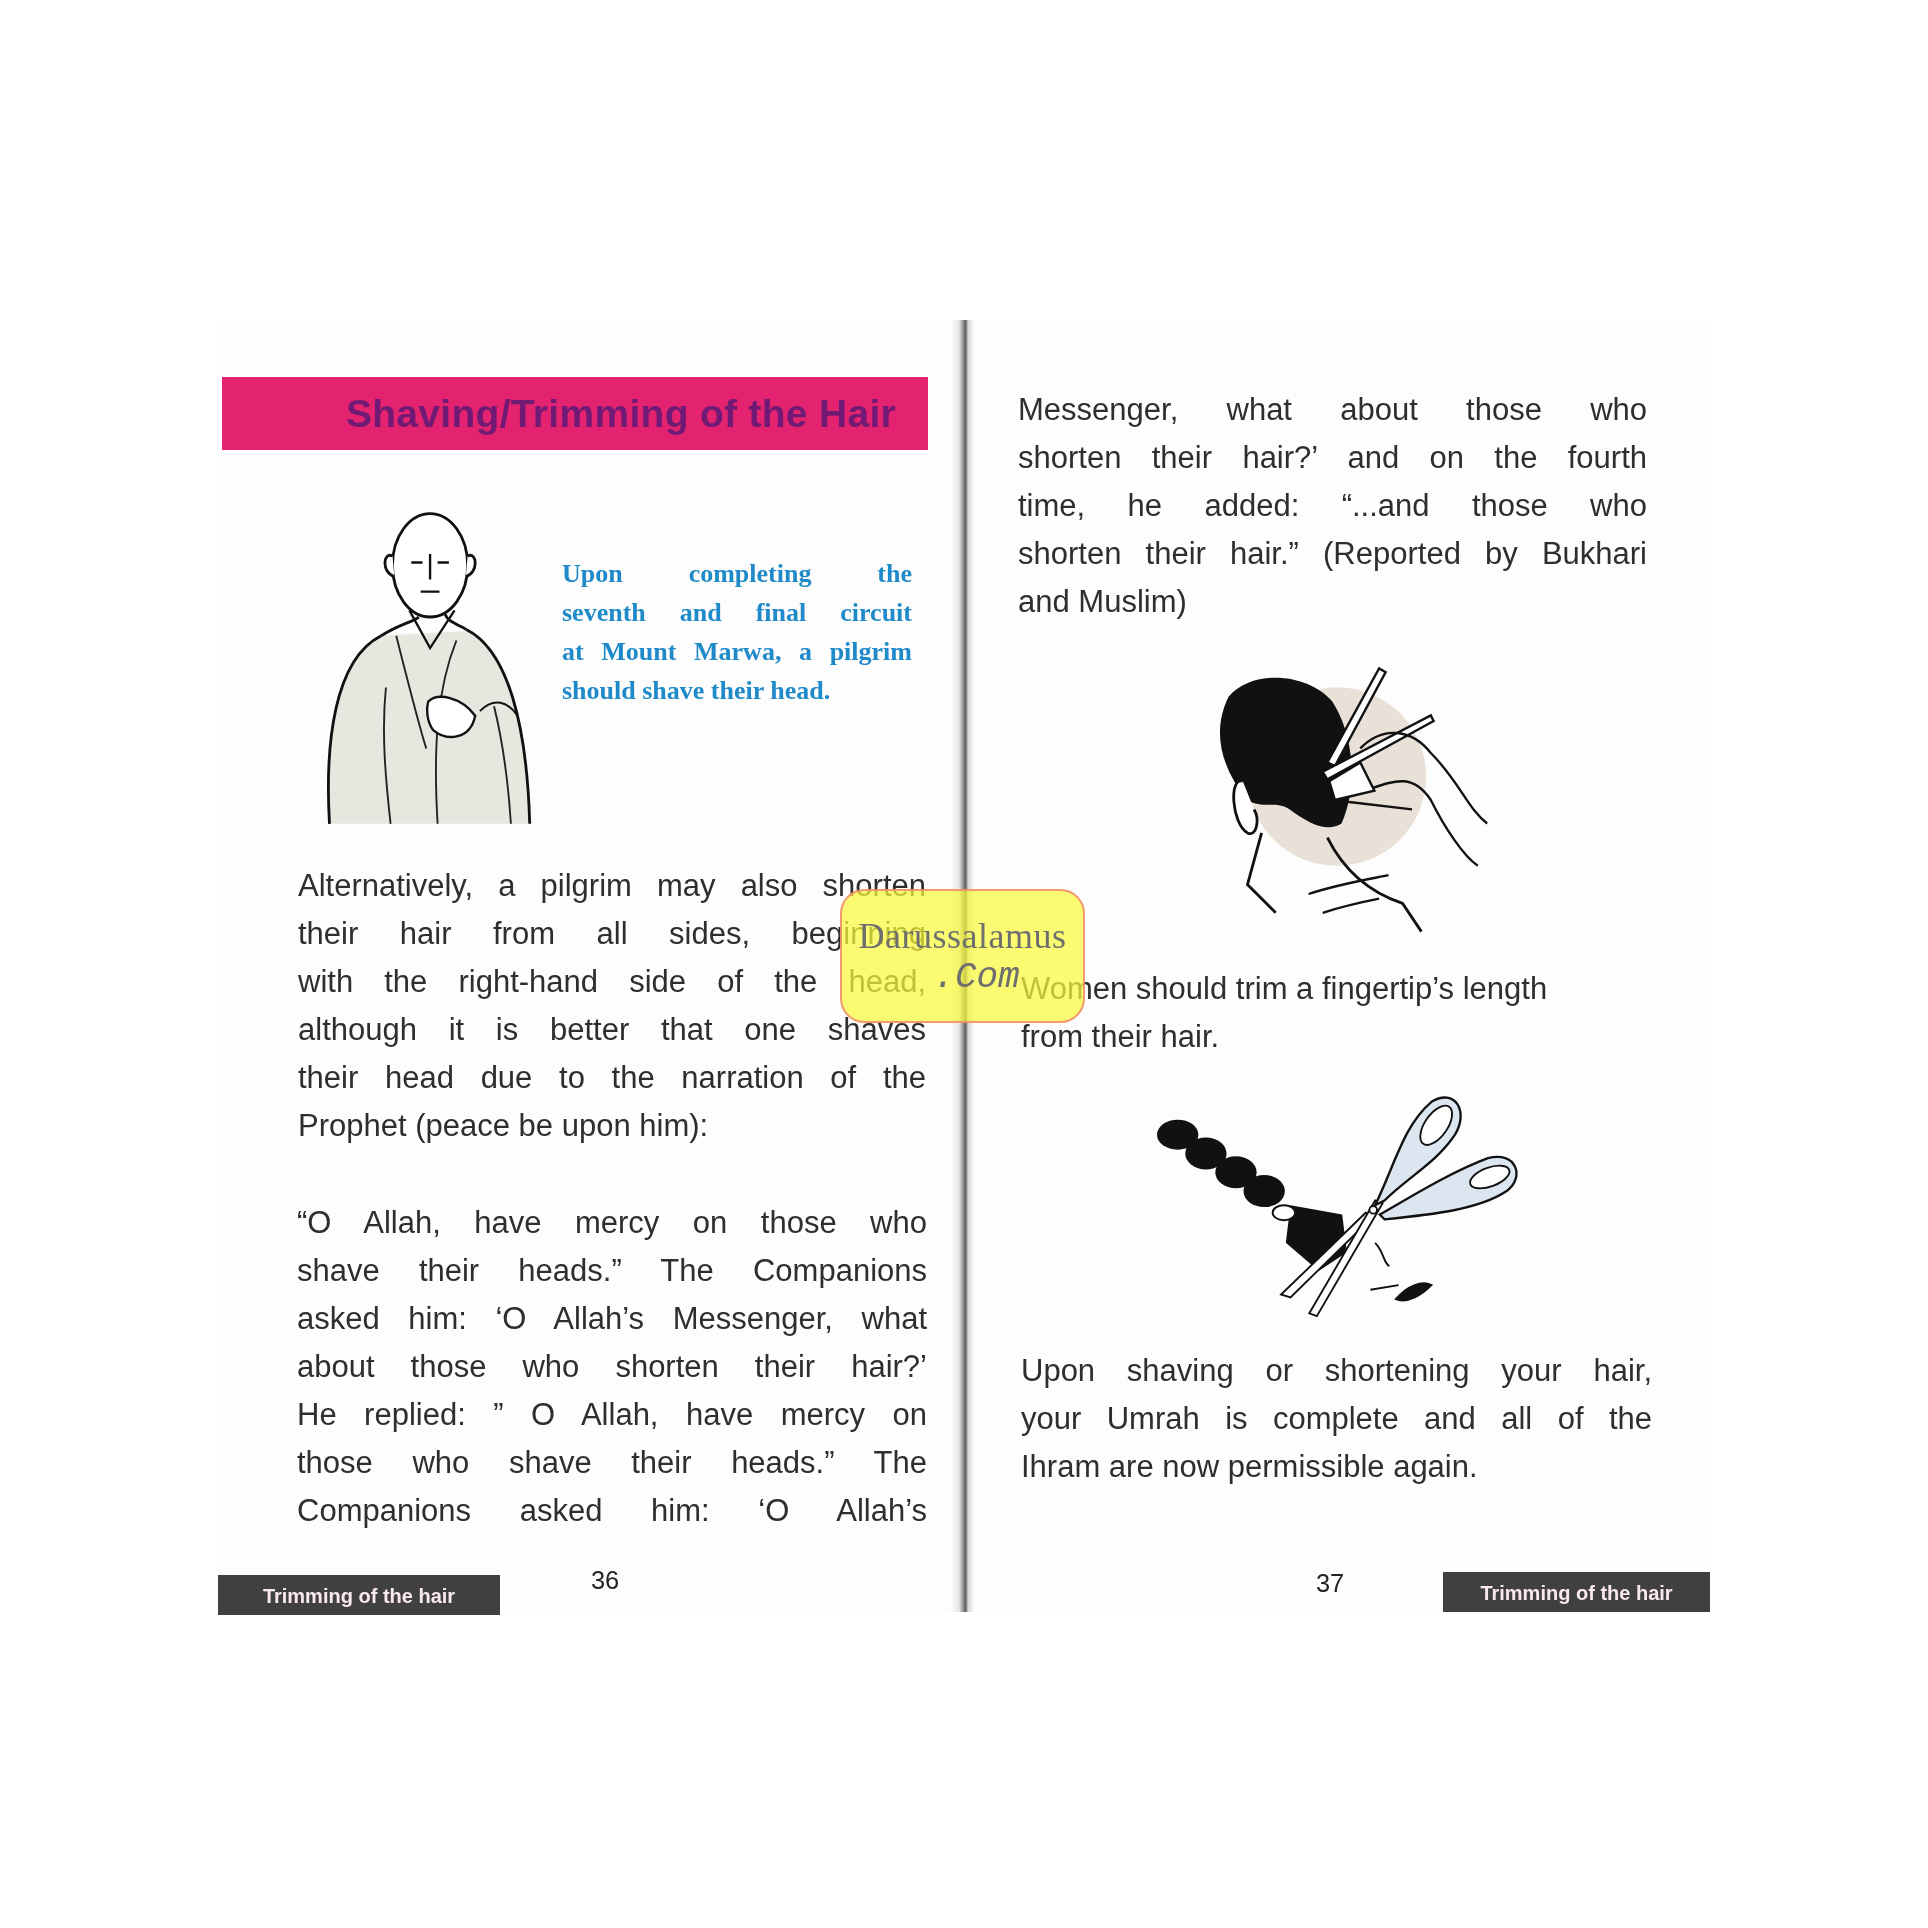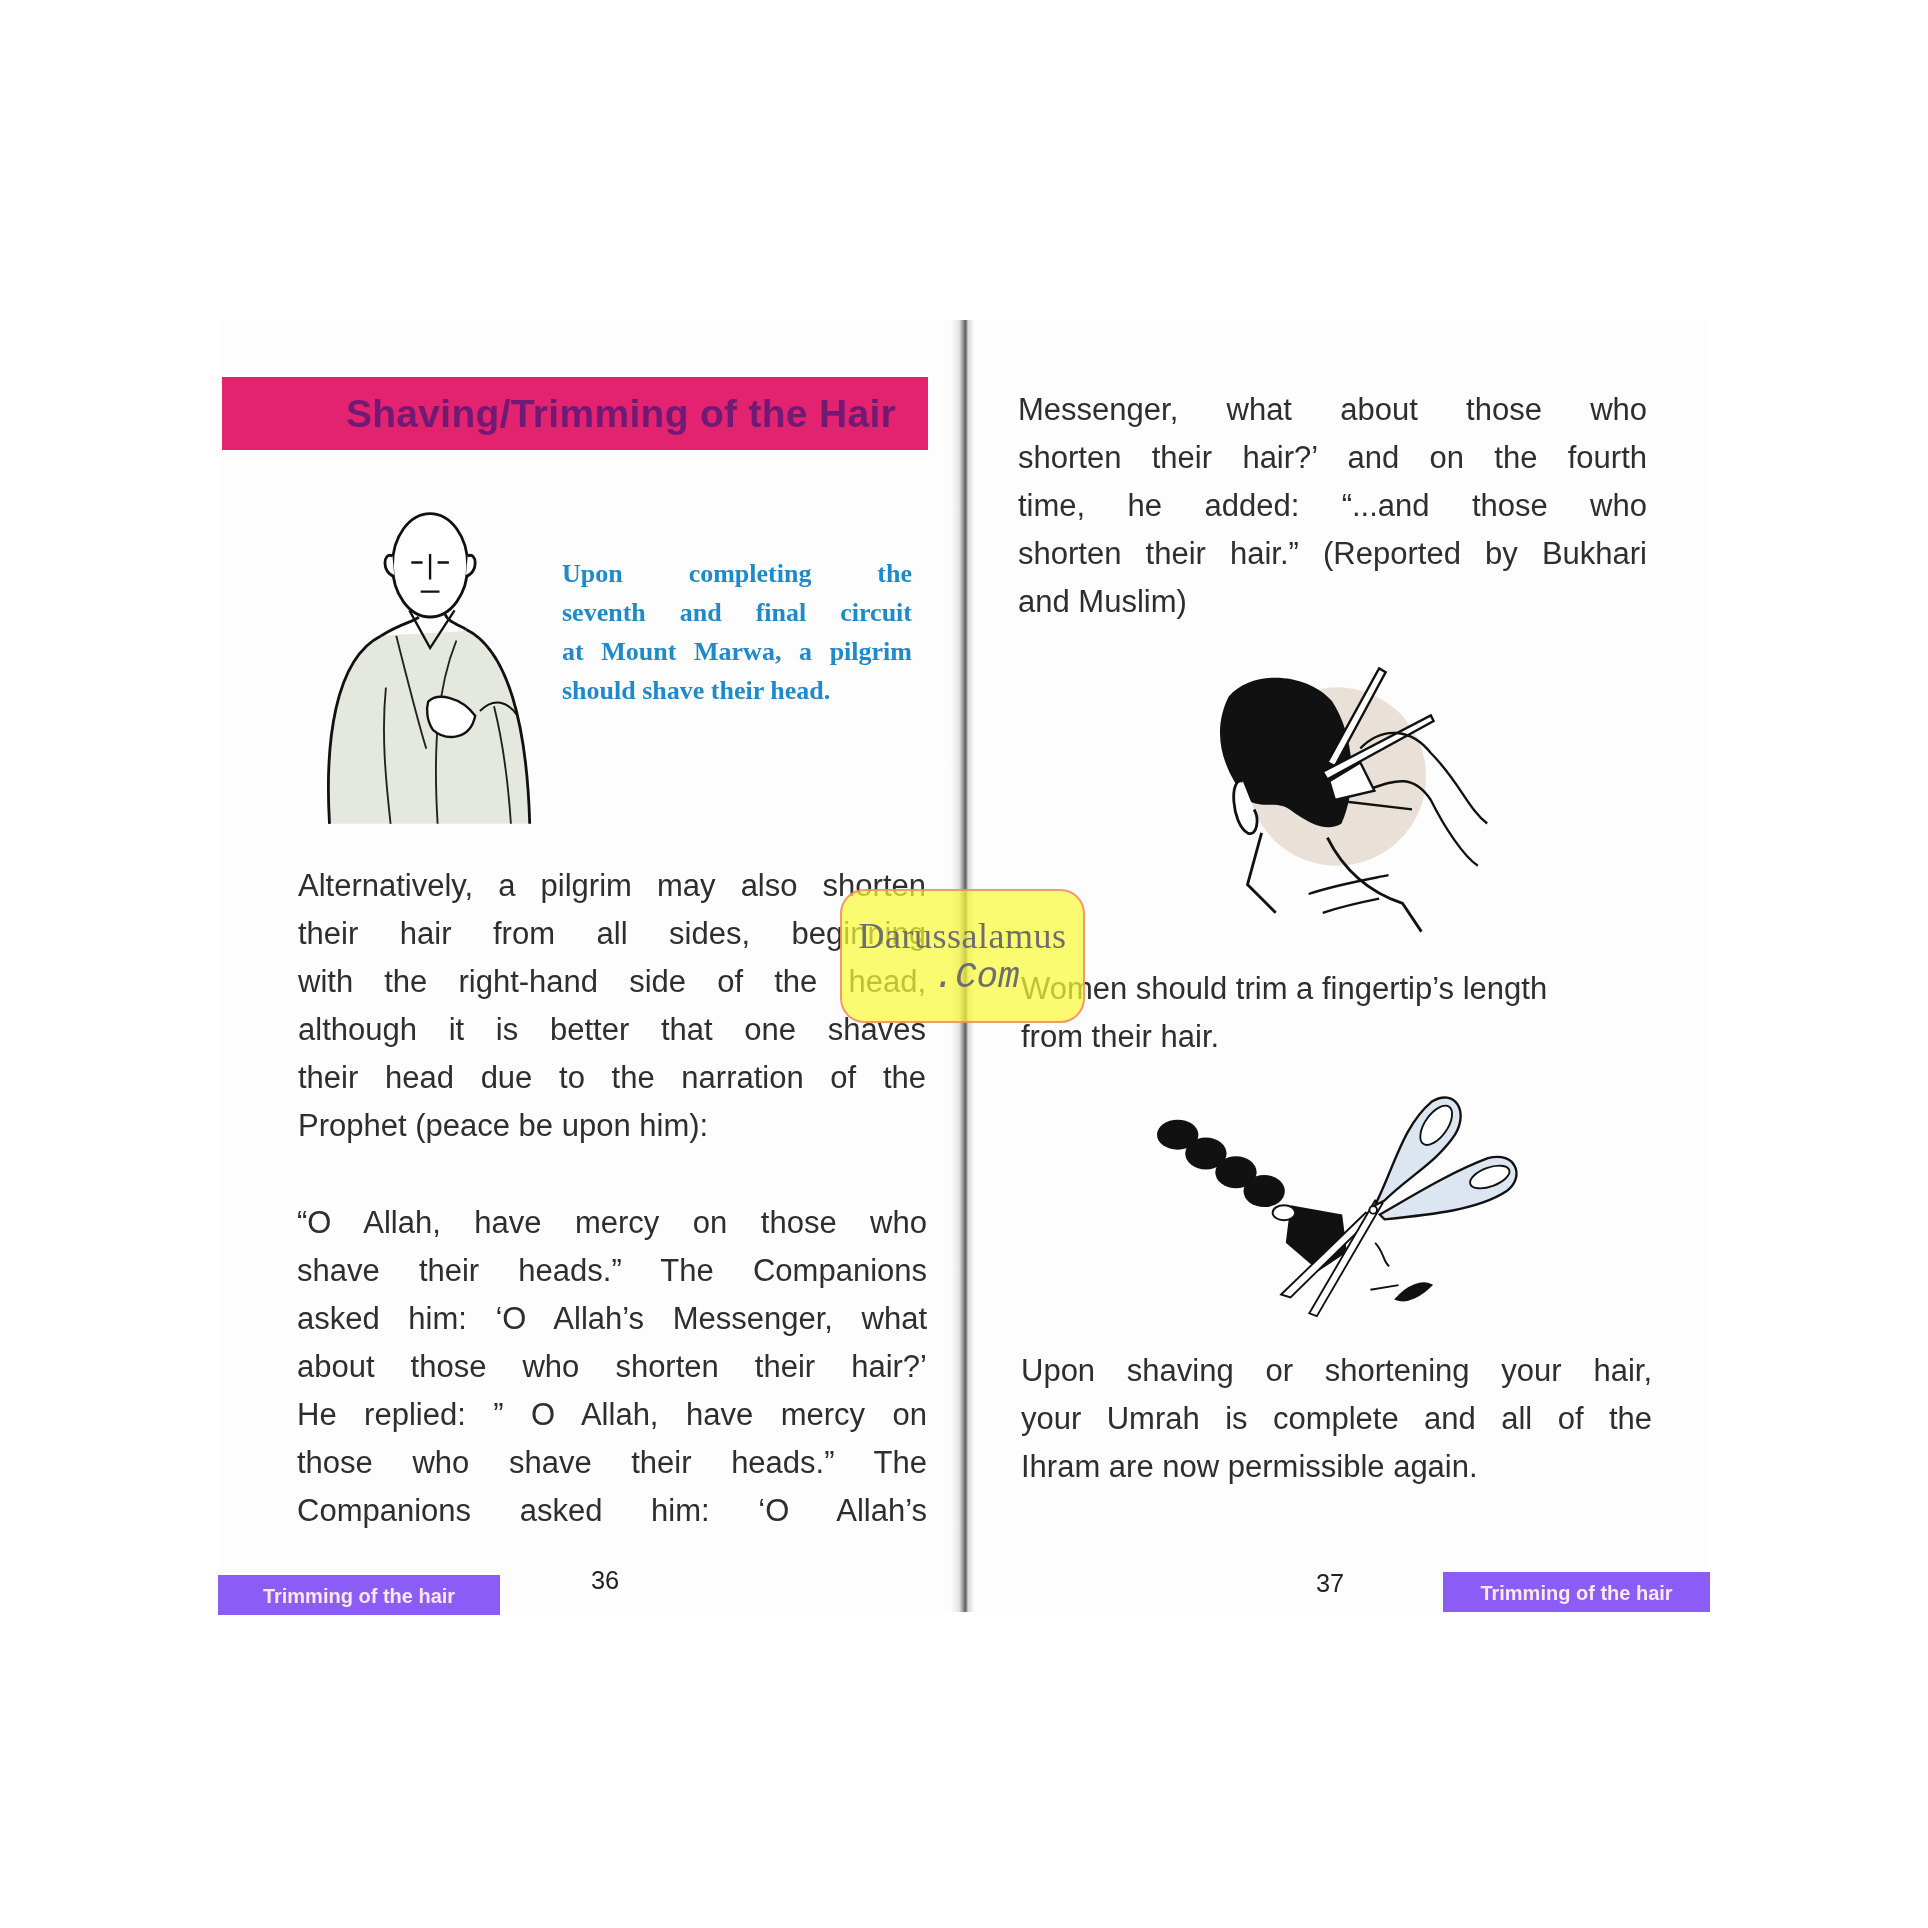--- a/index.html
+++ b/index.html
@@ -19,21 +19,21 @@
   .callout span { display:block;font-family:Liberation Serif, serif; }
   .body-text { font-size:31px; line-height:48px; color:#2e2e2e; }
   .body-text span { display:block; white-space:nowrap; }
   .justify span { text-align:justify; text-align-last:justify; white-space:normal; }
   .justify span.last { text-align-last:left; }
   .left-p1 { left:298px; top:862px; width:628px; }
   .left-p2 { left:297px; top:1199px; width:630px; }
   .right-p1 { left:1018px; top:386px; width:629px; }
   .right-p2 { left:1021px; top:965px; width:631px; }
   .right-p3 { left:1021px; top:1347px; width:631px; }
-  .footer-box { background:#8b5cf6; color:#f9e8ef; font-size:20px; font-weight:bold; text-align:center; }
+  .footer-box { background:#404040; color:#f9e8ef; font-size:20px; font-weight:bold; text-align:center; }
   .footer-left { left:218px; top:1575px; width:282px; height:40px; line-height:43px; }
   .footer-right { left:1443px; top:1572px; width:267px; height:40px; line-height:43px; }
   .page-num { font-size:25.4px; color:#222; }
   .pn-left { left:591px; top:1566px; }
   .pn-right { left:1316px; top:1569px; }
   .watermark { left:840px; top:889px; width:245px; height:134px; border-radius:24.5px;
                background:rgba(250,250,60,0.72); border:2.8px solid rgba(240,120,110,0.75); box-sizing:border-box; }
   .wm-line1 { left:840px; top:915px; width:245px; text-align:center; font-family:"Liberation Serif","DejaVu Serif",serif;
               font-size:36px; color:#6e6e6e; letter-spacing:0.5px; }
   .wm-line2 { left:840px; top:957px; width:245px; text-align:center; font-family:Liberation Mono, monospace;

